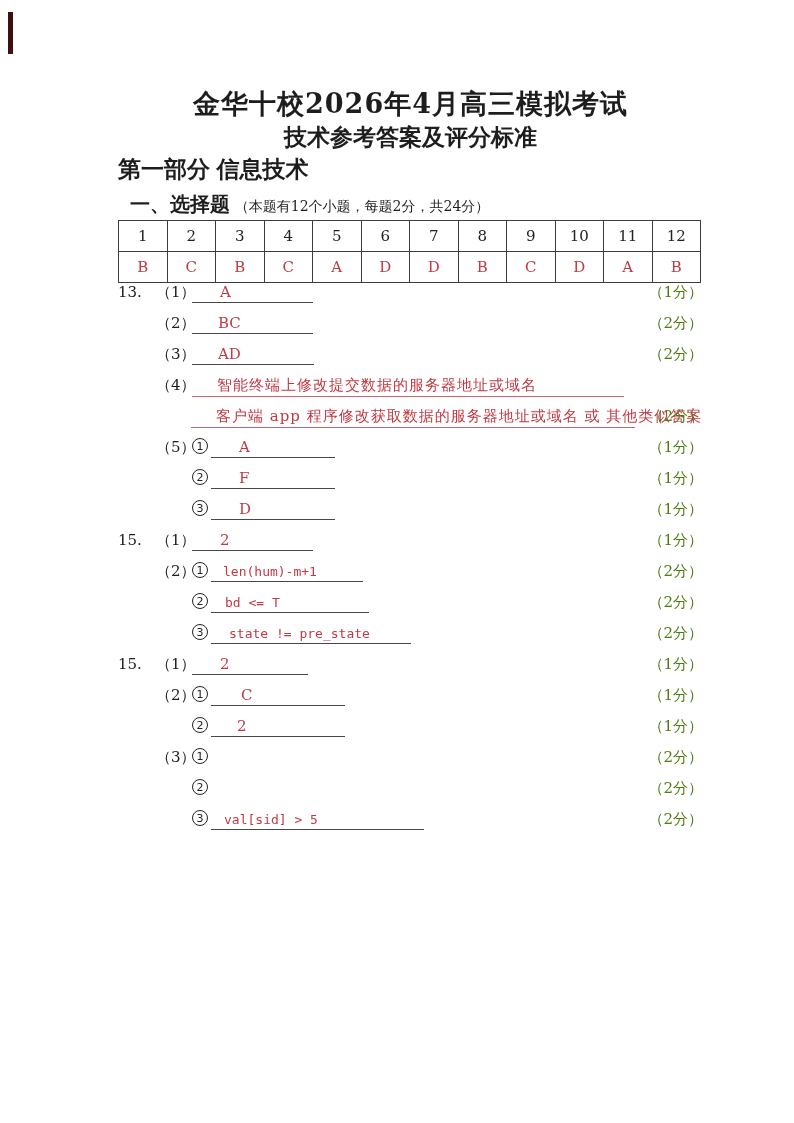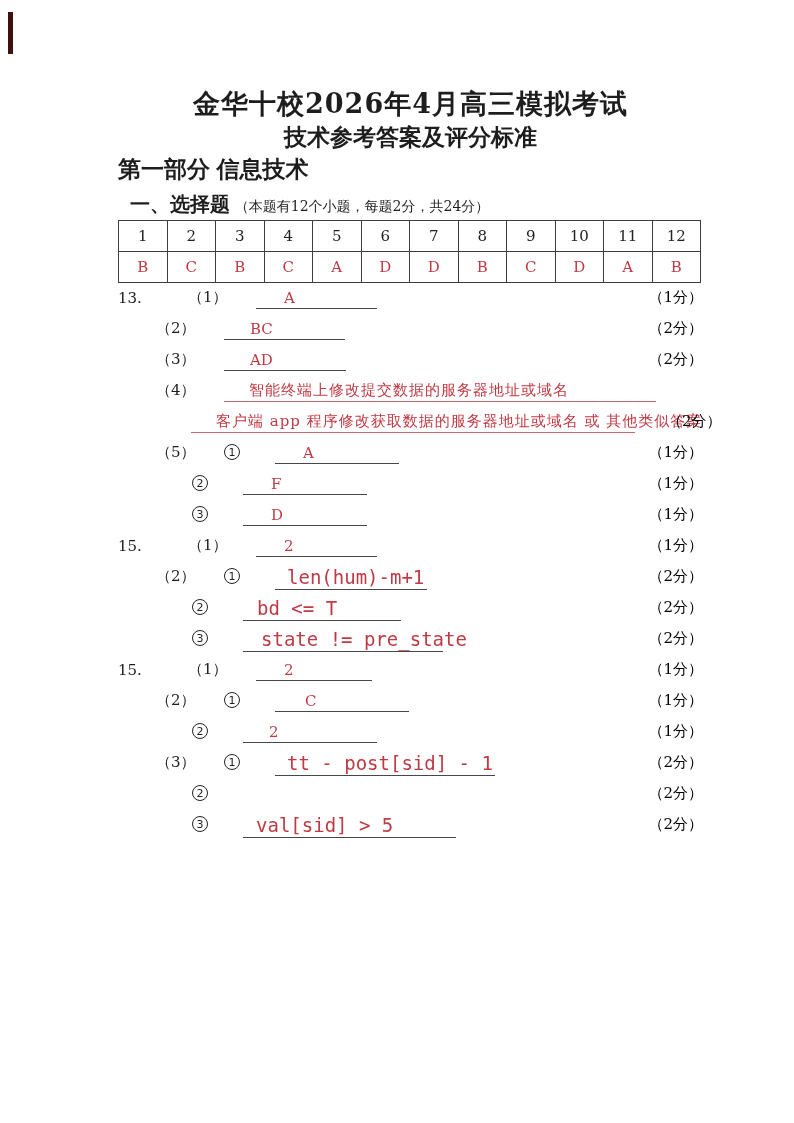--- a/index.html
+++ b/index.html
@@ -26,37 +26,37 @@
   table.choice td { border:1px solid #3d3d3d; height:31px; text-align:center;
                     font-size:15px; }
   td.tnum { color:#222; }
   td.tans { color:#c03a44; }
 
   .sec2 { margin-top:7px; font-size:15px; line-height:26px; padding-left:12px;
           text-indent:0; }
   .sec2 .cont-line { padding-left:0; margin-left:-12px; display:block; }
 
   .rows { margin-top:0px; }
-  .arow { display:flex; align-items:center; height:31px; font-size:15px;gap:32px; }
+  .arow { display:flex; align-items:flex-start; height:31px; font-size:15px; }
   .pl0 {} .pl38 { padding-left:38px; } .pl74 { padding-left:74px; }
   .pl73 { padding-left:73px; }
   .qnum { width:38px; padding-bottom:2px; }
   .sub  { width:36px; padding-bottom:2px; }
   .circ { width:16px; height:16px; border:1px solid #222; border-radius:50%;
           display:inline-flex; align-items:center; justify-content:center;
           font:11px "DejaVu Sans", sans-serif; color:#222; flex:0 0 16px;
           margin:0 3px 3px 0; }
   .blank { border-bottom:1px solid #474747; display:inline-block;
            padding-bottom:1px; white-space:nowrap; }
   .blank.red-line { border-bottom-color:#c66a6e; }
   .ans { color:#c03a44; }
   .serif-ans .ans { font-family:"DejaVu Serif", serif; }
-  .mono-ans .ans { font-family:"DejaVu Sans Mono", monospace; font-size:19px; }
+  .mono-ans .ans { font-family:"DejaVu Sans Mono", monospace; font-size:13px; }
   .cjk-ans .ans { letter-spacing:1px; }
-  .score { margin-left:auto; white-space:nowrap; color:#000000; padding-bottom:2px; }
+  .score { margin-left:auto; white-space:nowrap; color:#4d7c0f; padding-bottom:2px; }
 </style>
 </head>
 <body>
 
 <div class="page">
   <div class="corner-mark"></div>
   <div class="content">
 
     <div class="t1">金华十校2026年4月高三模拟考试</div>
     <div class="t2">技术参考答案及评分标准</div>
@@ -193,21 +193,20 @@
 
       <div class="arow pl74 serif-ans">
         <span class="circ">2</span>
         <span class="blank" style="width:134px; padding-left:26px;"><span class="ans">2</span></span>
         <span class="score">（1分）</span>
       </div>
 
       <div class="arow pl38 mono-ans">
         <span class="sub">（3）</span>
         <span class="circ">1</span>
-        <span class="blank" style="width:220px; padding-left:12px;"><span class="ans">tt - post[sid] - 1</span></span>
         <span class="score">（2分）</span>
       </div>
 
       <div class="arow pl74 mono-ans">
         <span class="circ">2</span>
         <span class="score">（2分）</span>
       </div>
 
       <div class="arow pl74 mono-ans">
         <span class="circ">3</span>

